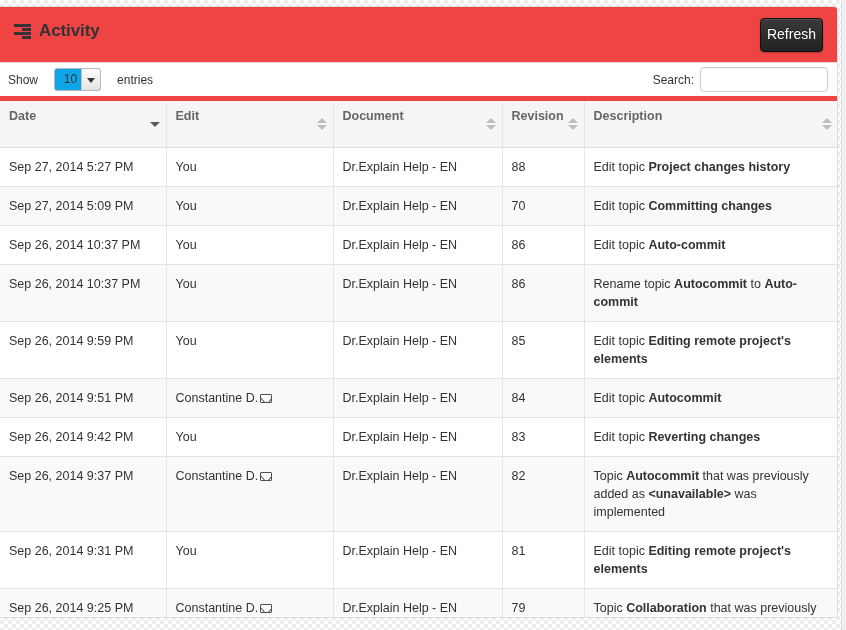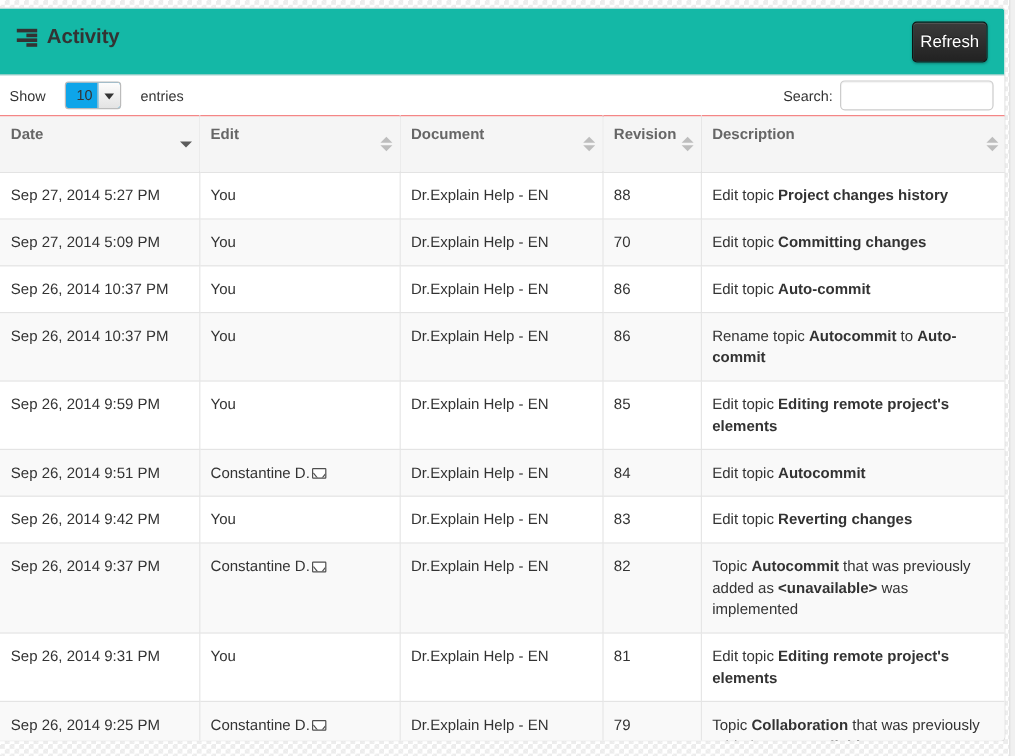--- a/index.html
+++ b/index.html
@@ -35,21 +35,21 @@
     border: 1px solid #dddddd;
     border-left: none;
     border-radius: 0 4px 4px 0;
     overflow: hidden;
   }
 
   
   .panel-heading {
     position: relative;
     height: 56px;
-    background: #14b8a6;
+    background: #ef4444;
     border-bottom: 1px solid #dddddd;
     padding: 0 14px;
   }
   .panel-title {
     position: absolute;
     left: 14px;
     top: 14px;
     display: flex;
     align-items: center;
     gap: 8px;
@@ -178,21 +178,21 @@
   
   table.activity {
     width: 838px;
     border-collapse: collapse;
     table-layout: fixed;
     font-size: 12.5px;
     color: #333333;
   }
   table.activity thead th {
     background: #f5f5f5;
-    border-top: 1px solid #ef4444;
+    border-top: 5px solid #ef4444;
     border-bottom: 1px solid #dddddd;
     border-right: 1px solid #e6e6e6;
     text-align: left;
     font-weight: bold;
     color: #666666;
     font-size: 12.5px;
     padding: 8px 18px 24px 9px;
     height: 30px;
     position: relative;
     cursor: pointer;

